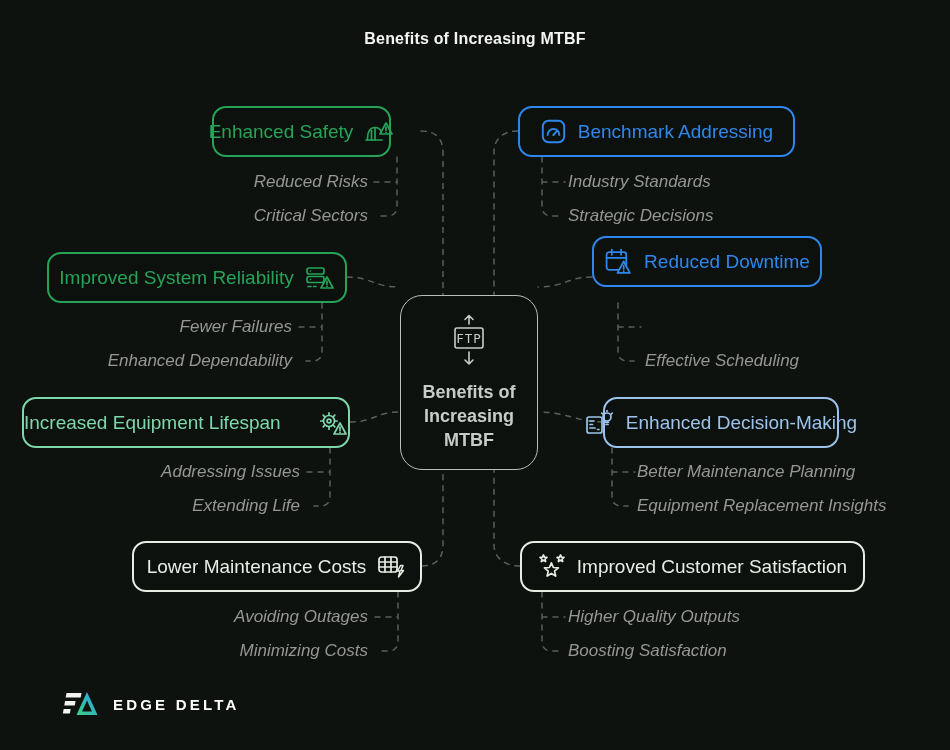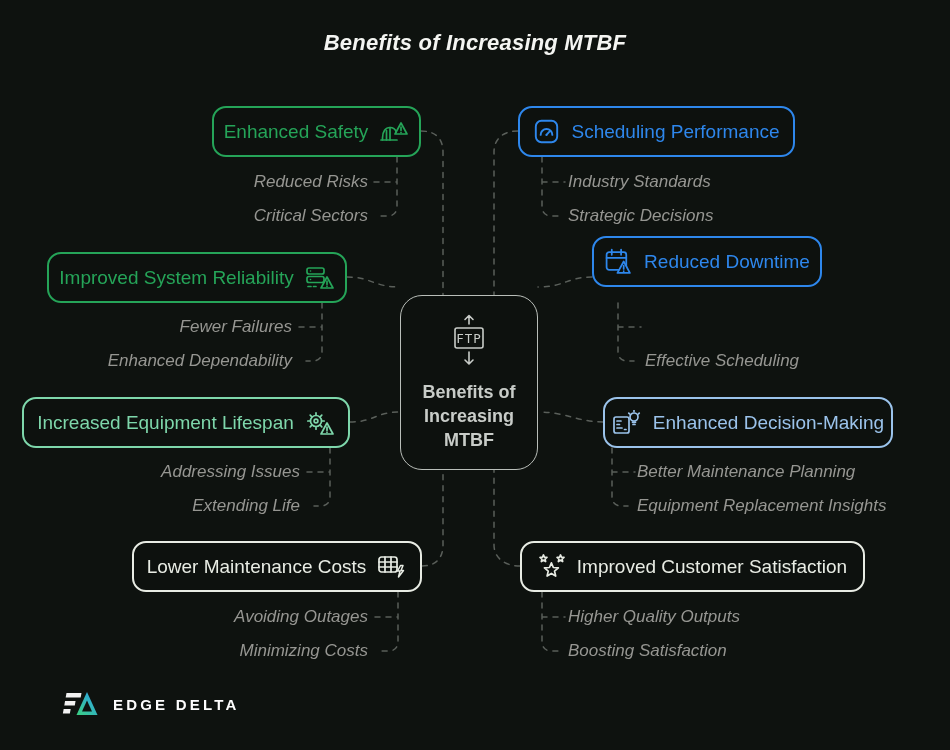--- a/index.html
+++ b/index.html
@@ -1,26 +1,26 @@
 <!DOCTYPE html>
 <html><head>
 <meta charset="utf-8">
 <style>
   html,body{margin:0;padding:0;background:#0e120f;}
   .canvas{position:relative;width:950px;height:750px;background:#0e120f;
           font-family:"Liberation Sans",sans-serif;overflow:hidden;}
   .title{position:absolute;top:30px;left:0;width:100%;text-align:center;
-         color:#f4f5f2;font-size:22px;font-weight:600;letter-spacing:.2px;font-style:italic;}
+         color:#f4f5f2;font-size:16px;font-weight:600;letter-spacing:.2px;}
   svg.wires{position:absolute;left:0;top:0;}
   .node{position:absolute;height:51px;border:2px solid;border-radius:14px;
         display:flex;align-items:center;justify-content:center;gap:11px;
         font-size:19px;font-weight:500;box-sizing:border-box;background:#0d110e;white-space:nowrap;}
   .node.green{border-color:#25a458;color:#25a458;}
   .node.blue{border-color:#2e87ec;color:#2e87ec;}
-  .node.mint{border-color:#7ed7ab;color:#7ed7ab;}
+  .node.mint{border-color:#7ed7ab;color:#7ed7ab;justify-content:space-between;}
   .node.white{border-color:#e8ece4;color:#e8ece4;}
   .node .icon{display:flex;align-items:center;}
   .sub{position:absolute;color:#969692;font-size:17px;line-height:22px;white-space:nowrap;font-style:italic;}
   .center-node{position:absolute;left:400px;top:295px;width:138px;height:175px;
         border:1.5px solid #b9beb9;border-radius:22px;background:#0d110e;
         display:flex;flex-direction:column;align-items:center;justify-content:center;
         color:#c8ccc8;box-sizing:border-box;}
   .center-label{font-size:18px;line-height:24px;text-align:center;margin-top:9px;font-weight:700;}
   .logo{position:absolute;left:60px;top:690px;display:flex;align-items:center;gap:13px;}
   .logo-text{color:#fdfdfd;font-size:15px;font-weight:700;letter-spacing:3.2px;}
@@ -60,21 +60,21 @@
         <path d="M22 39 V50 M18 47 L22 51 L26 47"></path>
       </svg>
     </span>
     <div class="center-label">
       <div>Benefits of</div>
       <div>Increasing</div>
       <div>MTBF</div>
     </div>
   </div>
 
-  <div class="node green" style="left:212px;top:106px;width:209px">
+  <div class="node green" style="left:212px;top:106px;width:179px">
     <span>Enhanced Safety</span>
     <span class="icon">
       <svg width="30" height="26" viewBox="0 0 30 26" fill="none" stroke="#25a458" stroke-width="1.7" stroke-linecap="round" stroke-linejoin="round">
         <path d="M2 21 H18"></path>
         <path d="M3.5 21 V19 C3.5 12.5 6.5 8.5 11 8.5 C14 8.5 16.2 10 17.3 13"></path>
         <path d="M7.5 11.5 V21 M11 8.5 V21"></path>
         <path d="M22 4 L28 15 H16 Z"></path>
         <path d="M22 8 V11.2 M22 13.3 V13.4"></path>
       </svg>
     </span>
@@ -82,21 +82,21 @@
 
   <div class="node blue" style="left:518px;top:106px;width:277px">
     <span class="icon">
       <svg width="27" height="27" viewBox="0 0 24 24" fill="none" stroke="#2e87ec" stroke-width="1.7" stroke-linecap="round" stroke-linejoin="round">
         <rect x="2.5" y="2.5" width="19" height="19" rx="5"></rect>
         <path d="M6.8 15 a5.2 5.2 0 1 1 10.4 0"></path>
         <path d="M12 15 L15.2 11.5"></path>
         <circle cx="12" cy="15" r="0.9" fill="#2e87ec" stroke="none"></circle>
       </svg>
     </span>
-    <span>Scheduling Performance</span>
+    <span>Benchmark Addressing</span>
   </div>
 
   <div class="node green" style="left:47px;top:252px;width:300px">
     <span>Improved System Reliability</span>
     <span class="icon">
       <svg width="30" height="26" viewBox="0 0 30 26" fill="none" stroke="#25a458" stroke-width="1.7" stroke-linecap="round" stroke-linejoin="round">
         <rect x="2" y="3" width="17" height="6" rx="2"></rect>
         <circle cx="5.5" cy="6" r="0.8" fill="#25a458" stroke="none"></circle>
         <rect x="2" y="11.5" width="17" height="6" rx="2"></rect>
         <circle cx="5.5" cy="14.5" r="0.8" fill="#25a458" stroke="none"></circle>
@@ -126,21 +126,21 @@
       <svg width="30" height="26" viewBox="0 0 30 26" fill="none" stroke="#7ed7ab" stroke-width="1.7" stroke-linecap="round" stroke-linejoin="round">
         <circle cx="11" cy="11" r="5.5"></circle>
         <circle cx="11" cy="11" r="1.9"></circle>
         <path d="M17.2 11 L19.2 11 M15.4 15.4 L16.8 16.8 M11 17.2 L11 19.2 M6.6 15.4 L5.2 16.8 M4.8 11 L2.8 11 M6.6 6.6 L5.2 5.2 M11 4.8 L11 2.8 M15.4 6.6 L16.8 5.2"></path>
         <path d="M22 13 L28 24 H16 Z" fill="#0d110e"></path>
         <path d="M22 17 V20.2 M22 22.2 V22.3"></path>
       </svg>
     </span>
   </div>
 
-  <div class="node" style="left:603px;top:397px;width:290px;border-color:#9bc3eb;color:#9bc3eb">
+  <div class="node" style="left:603px;top:397px;width:236px;border-color:#9bc3eb;color:#9bc3eb">
     <span class="icon">
       <svg width="30" height="26" viewBox="0 0 30 26" fill="none" stroke="#9bc3eb" stroke-width="1.7" stroke-linecap="round" stroke-linejoin="round">
         <rect x="2" y="7" width="15" height="16" rx="2"></rect>
         <path d="M5 11 H9 M5 14.5 H7.5 M5 18 H10 M12.5 19.5 H14"></path>
         <circle cx="22" cy="7" r="4"></circle>
         <path d="M20.5 12.2 H23.5 M21 14.4 H23"></path>
         <path d="M22 0.5 V1.5 M16.8 3.2 L17.6 4 M27.2 3.2 L26.4 4"></path>
       </svg>
     </span>
     <span>Enhanced Decision-Making</span>

